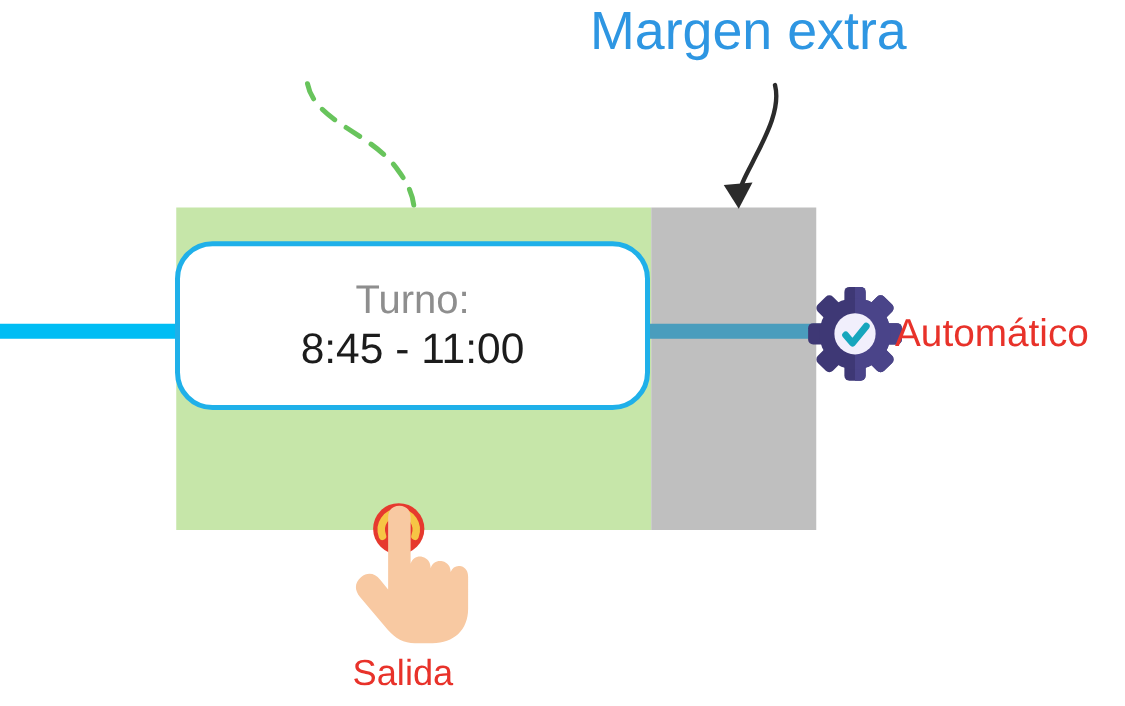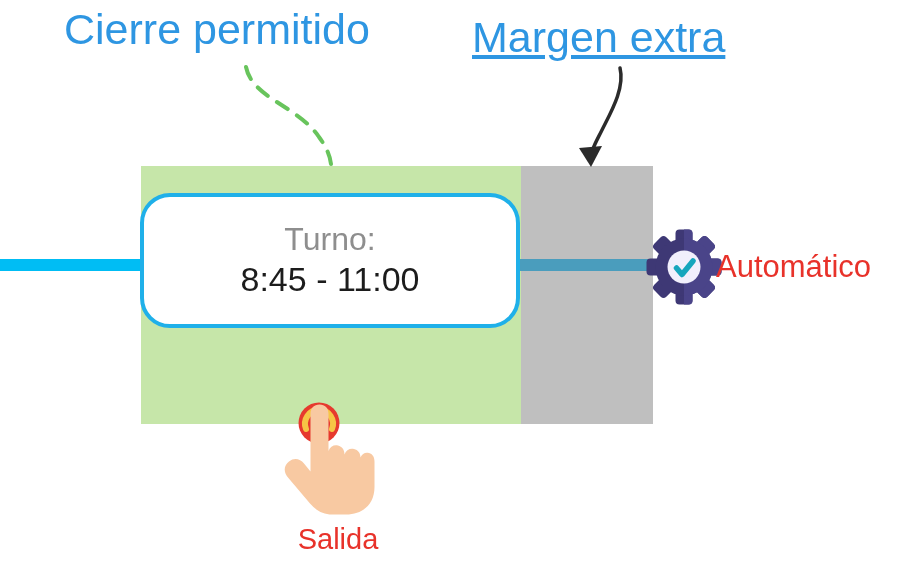--- a/index.html
+++ b/index.html
@@ -12,21 +12,21 @@
   }
   .abs{position:absolute;}
   
   .top-label{
     font-size:43px;
     color:#2e96e2;
     white-space:nowrap;
     line-height:1.1;
   }
   #label-cierre{left:64px;top:6px;}
-  #label-margen{left:472px;top:14px;text-decoration:underline;}
+  #label-margen{left:472px;top:2px;}
   
   #zone-green{left:141px;top:166px;width:380px;height:258px;background:#c6e6a9;}
   #zone-gray{left:521px;top:166px;width:132px;height:258px;background:#bfbfbf;}
   
   #line-left{left:0;top:259px;width:143px;height:12px;background:#00bdf4;}
   #line-right{left:517px;top:259px;width:142px;height:12px;background:#4a9dbd;}
   
   #shift-box{
     left:140px;top:193px;width:380px;height:135px;
     box-sizing:border-box;
@@ -39,21 +39,21 @@
   #shift-label{font-size:32px;color:#8e8e8e;line-height:1.1;}
   #shift-time{font-size:34px;font-weight:normal;color:#1c1c1c;line-height:1.1;}
   
   .red-label{
     color:#e8322a;
     font-weight:normal;
     white-space:nowrap;
     line-height:1.1;
   }
   #label-automatico{left:716px;top:250px;font-size:31px;}
-  #label-salida{left:282px;top:524px;width:112px;text-align:center;font-size:29px;}
+  #label-salida{left:282px;top:524px;width:112px;font-size:29px;}
   
   #overlay{left:0;top:0;width:900px;height:565px;pointer-events:none;}
 </style>
 </head>
 <body>
 
 <div class="canvas">
 
   <div class="abs" id="zone-green"></div>
   <div class="abs" id="zone-gray"></div>
@@ -109,18 +109,17 @@
                C374.5,504 363,514.5 346,514.5
                L332,514.5
                C323,514.5 316,510.5 310,503.5
                L288,477.5
                C283,471.5 284,465.5 289,461.5
                C294,457.5 300,458.5 304,463.5
                L310.5,471.5 Z"></path>
     </g>
   </svg>
 
-  <div class="abs top-label" id="label-cierre">Cierre permitido</div>
   <div class="abs top-label" id="label-margen">Margen extra</div>
   <div class="abs red-label" id="label-automatico">Automático</div>
   <div class="abs red-label" id="label-salida">Salida</div>
 
 </div>
 
 </body></html>

